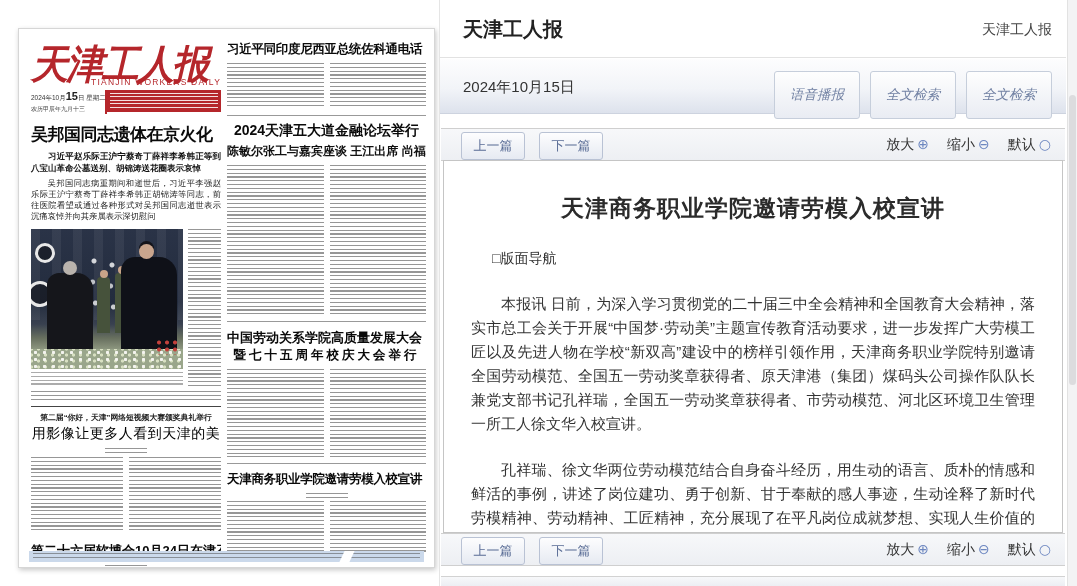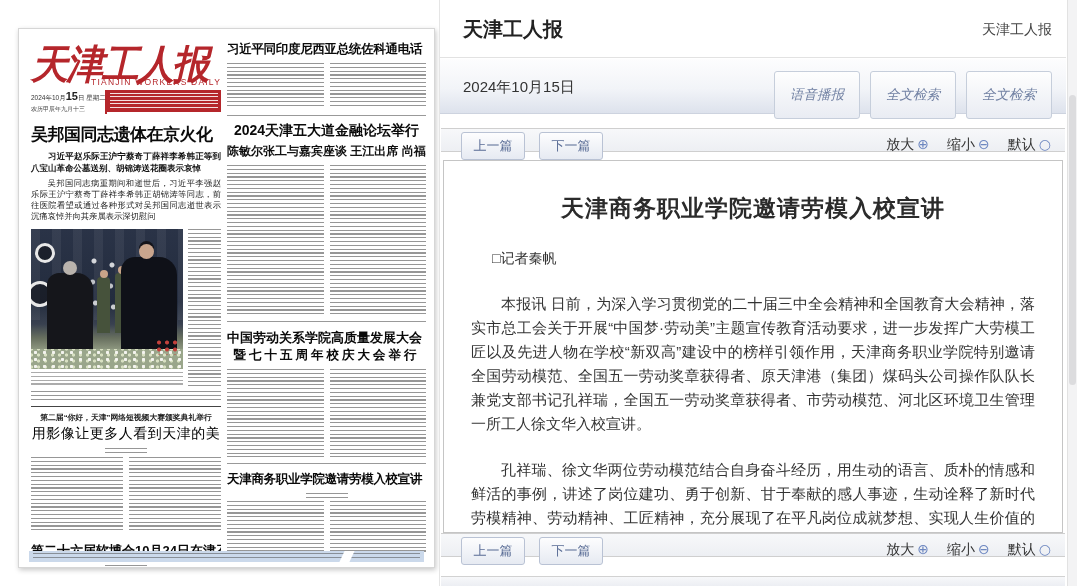--- a/index.html
+++ b/index.html
@@ -109,21 +109,21 @@
 
   .date-bar { position:absolute; left:0; top:59px; right:11px; height:55px;
               background:linear-gradient(180deg,#fdfdfe 0%,#f2f4f8 55%,#dde2ec 100%);
               border-bottom:1px solid #cdd3df; }
   .date-text { position:absolute; left:23px; top:19px; font-size:15px; color:#333; }
   .chip-row { position:absolute; right:14px; top:12px; display:flex; gap:10px; }
   .chip { display:inline-block; padding:14px 15px; font-size:13.5px; color:#7181a3;
           background:linear-gradient(180deg,#fefefe,#e9ecf3); border:1px solid #c6cedb;
           border-radius:3px; cursor:pointer;font-style:italic; }
 
-  .toolbar { position:absolute; left:1px; right:12px; height:24px;
+  .toolbar { position:absolute; left:1px; right:12px; height:33px;
              background:linear-gradient(180deg,#f7f8fa,#edeff3);
              border-top:1px solid #cfcfcf; border-bottom:1px solid #cfcfcf; }
   .toolbar.tb-top { top:128px; }
   .toolbar.tb-bottom { top:533px; }
   .tb-left { position:absolute; left:20px; top:3px; display:flex; gap:14px; }
   .tb-btn { display:inline-block; min-width:64px; text-align:center; padding:4px 10px;
             font-size:13px; color:#5a6d96; background:linear-gradient(180deg,#fdfdfe,#e6eaf2);
             border:1px solid #b9c2d4; border-radius:3px; cursor:pointer; }
   .tb-right { position:absolute; right:14px; top:7px; display:flex; gap:18px; font-size:14px; color:#333; }
   .tb-link { cursor:pointer; white-space:nowrap; }
@@ -273,21 +273,21 @@
       </div>
       <div class="tb-right">
         <span class="tb-link"><span>放大</span><span class="tb-ico">⊕</span></span>
         <span class="tb-link"><span>缩小</span><span class="tb-ico">⊖</span></span>
         <span class="tb-link"><span>默认</span><span class="tb-ico">○</span></span>
       </div>
     </div>
 
     <div class="article-box">
       <div class="a-title">天津商务职业学院邀请劳模入校宣讲</div>
-      <div class="a-byline">□记者秦帆</div>
+      <div class="a-byline">□版面导航</div>
       <div class="a-p">本报讯 日前，为深入学习贯彻党的二十届三中全会精神和全国教育大会精神，落实市总工会关于开展“中国梦·劳动美”主题宣传教育活动要求，进一步发挥广大劳模工匠以及先进人物在学校“新双高”建设中的榜样引领作用，天津商务职业学院特别邀请全国劳动模范、全国五一劳动奖章获得者、原天津港（集团）煤码头公司操作队队长兼党支部书记孔祥瑞，全国五一劳动奖章获得者、市劳动模范、河北区环境卫生管理一所工人徐文华入校宣讲。</div>
       <div class="a-p second">孔祥瑞、徐文华两位劳动模范结合自身奋斗经历，用生动的语言、质朴的情感和鲜活的事例，讲述了岗位建功、勇于创新、甘于奉献的感人事迹，生动诠释了新时代劳模精神、劳动精神、工匠精神，充分展现了在平凡岗位成就梦想、实现人生价值的时代领跑者风采。</div>
     </div>
 
     <div class="toolbar tb-bottom">
       <div class="tb-left">
         <span class="tb-btn">上一篇</span>
         <span class="tb-btn">下一篇</span>
       </div>
       <div class="tb-right">

